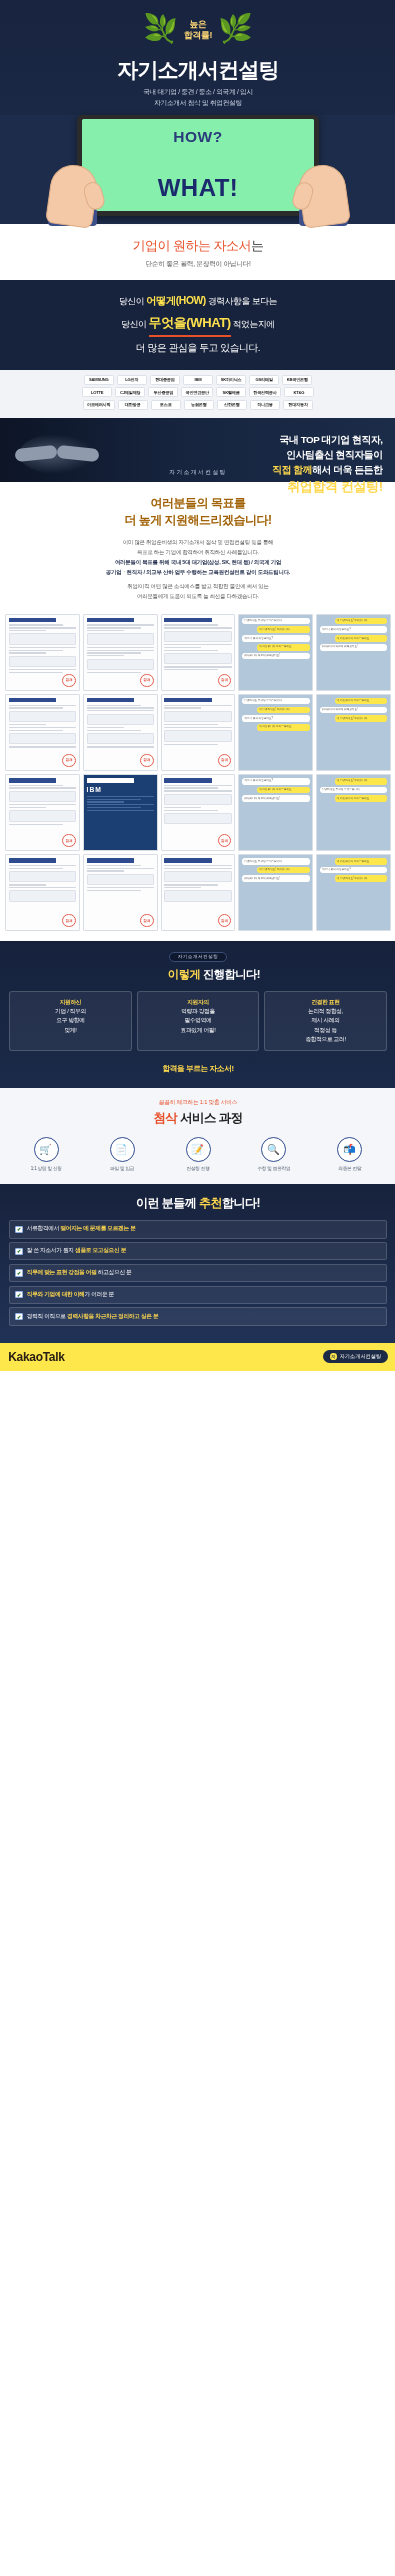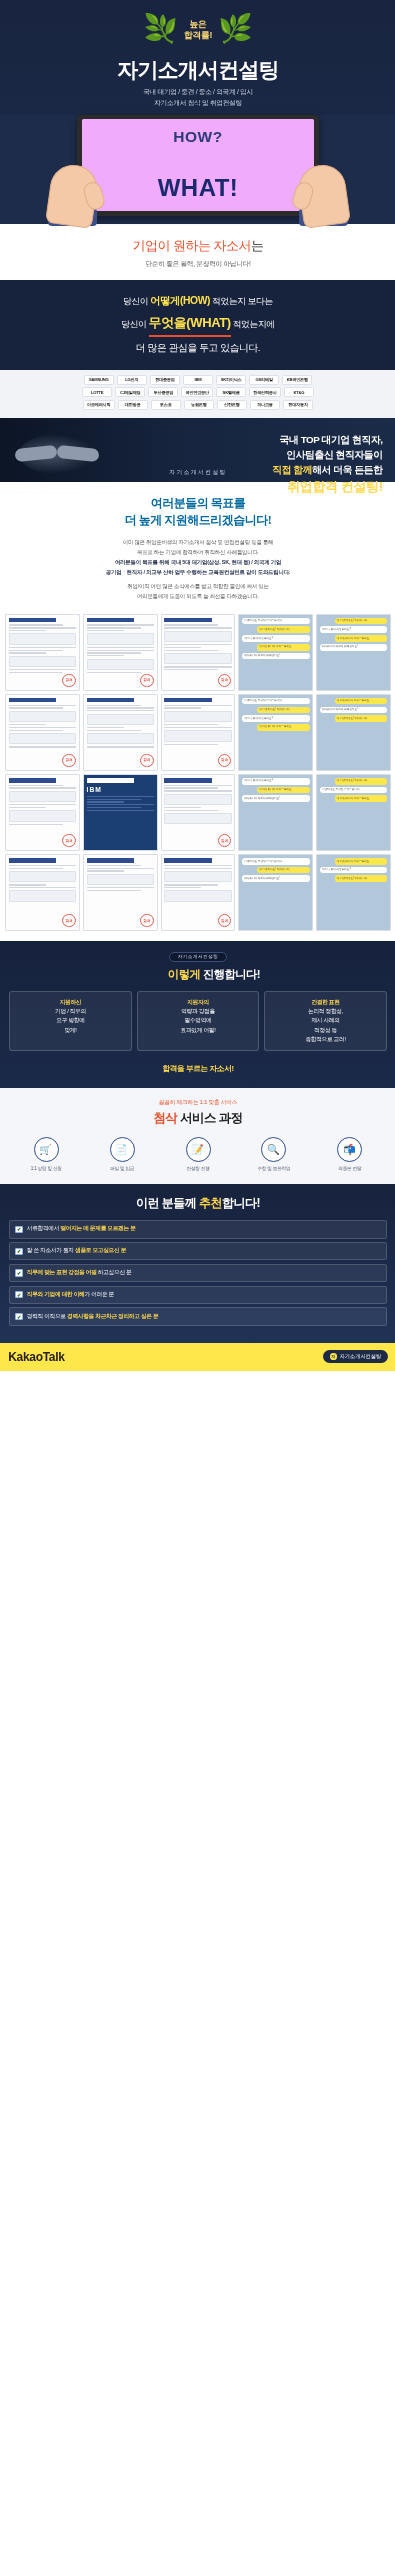--- a/index.html
+++ b/index.html
@@ -56,21 +56,21 @@
     position:absolute; left:50%; transform:translateX(-50%);
     top:0;
     width: 242px; height: 101px;
     background:#2b2b2b;
     border-radius:5.2px;
     padding:4.6px;
     box-shadow:0 2.1px 7.2px rgba(0,0,0,.4);
   }
   .tablet .screen {
     width:100%; height:100%;
-    background:#f0abfc;
+    background:#86efac;
     border-radius:1.5px;
     display:flex; flex-direction:column;
     align-items:center; justify-content:center;gap:27px;
   }
   .tablet .screen .how {
     color:#2a3b7a; font-size:15.5px; font-weight:bold; letter-spacing:0.5px;
   }
   .tablet .screen .what {
     color:#1a2a6c; font-size:24px; font-weight:bold; letter-spacing:0.5px; margin-top:1px;
   }
@@ -171,21 +171,21 @@
   .s5 .handshake:before { left:-3.1px; transform:rotate(-6deg); }
   .s5 .handshake:after { right:-3.1px; transform:rotate(6deg); }
   .s5 .brandline {
     position:absolute; left:0; right:0; bottom:5.2px;
     text-align:center; color:#c8d2e4; font-size:5.7px; letter-spacing:1.5px;
   }
 
   
   .s6 { background:#fff; padding:12.4px 12.4px 10.3px; text-align:center; }
   .s6 h2 { font-size:12px; letter-spacing:-0.5px; line-height:1.45; }
-  .s6 h2 .or { color:#0369a1;font-family:Liberation Serif, serif; }
+  .s6 h2 .or { color:#a16207; }
   .s6 .p { font-size:5.4px; color:#555; line-height:1.85; margin-top:7.2px; letter-spacing:-0.2px; }
   .s6 .p .bk { color:#1f2b4a; font-weight:bold; }
 
   
   .samples { background:#ffffff; padding:3.1px 5.2px 6.2px; }
   .sample-row { display:flex; gap:3.1px; margin-bottom:3.1px; }
   .sample {
     flex:1; height:77px; background:#fdfdfd;
     border:0.5px solid #d9dde4; border-radius:1px;
     padding:2.6px; overflow:hidden; position:relative;
@@ -333,21 +333,21 @@
 
   <section class="s2">
     <div class="l1">
       <span class="accent">기업이 원하는 자소서</span><span>는</span>
     </div>
     <div class="l2">단순히 좋은 필력, 문장력이 아닙니다!</div>
   </section>
 
   <section class="s3">
     <div class="r">
-      <span>당신이 </span><b class="hl">어떻게(HOW)</b><span> 적었는지 보다는</span>
+      <span>당신이 </span><b class="hl">어떻게(HOW)</b><span> 경력사항을 보다는</span>
     </div>
     <div class="r" style="margin-top:2.1px;">
       <span>당신이 </span><span class="big">무엇을(WHAT)</span><span> 적었는지에</span>
     </div>
     <div class="r r3">더 많은 관심을 두고 있습니다.</div>
   </section>
 
   <section class="logos">
     <div class="logo-row">
       <div class="logo-chip">SAMSUNG</div>

